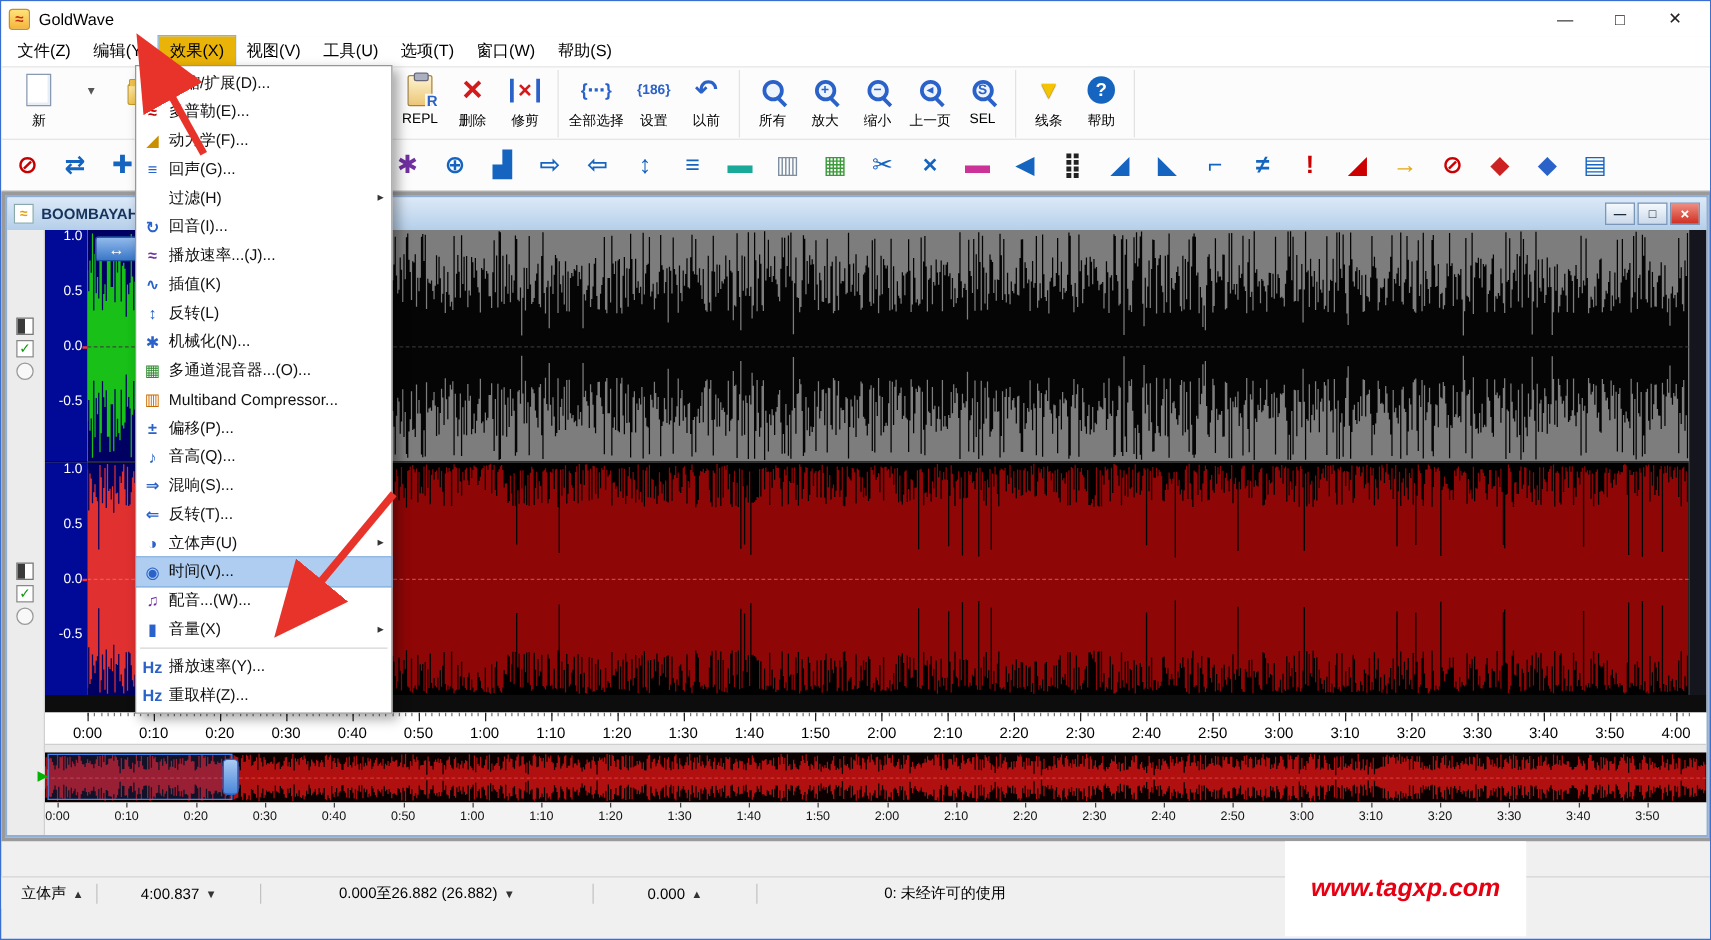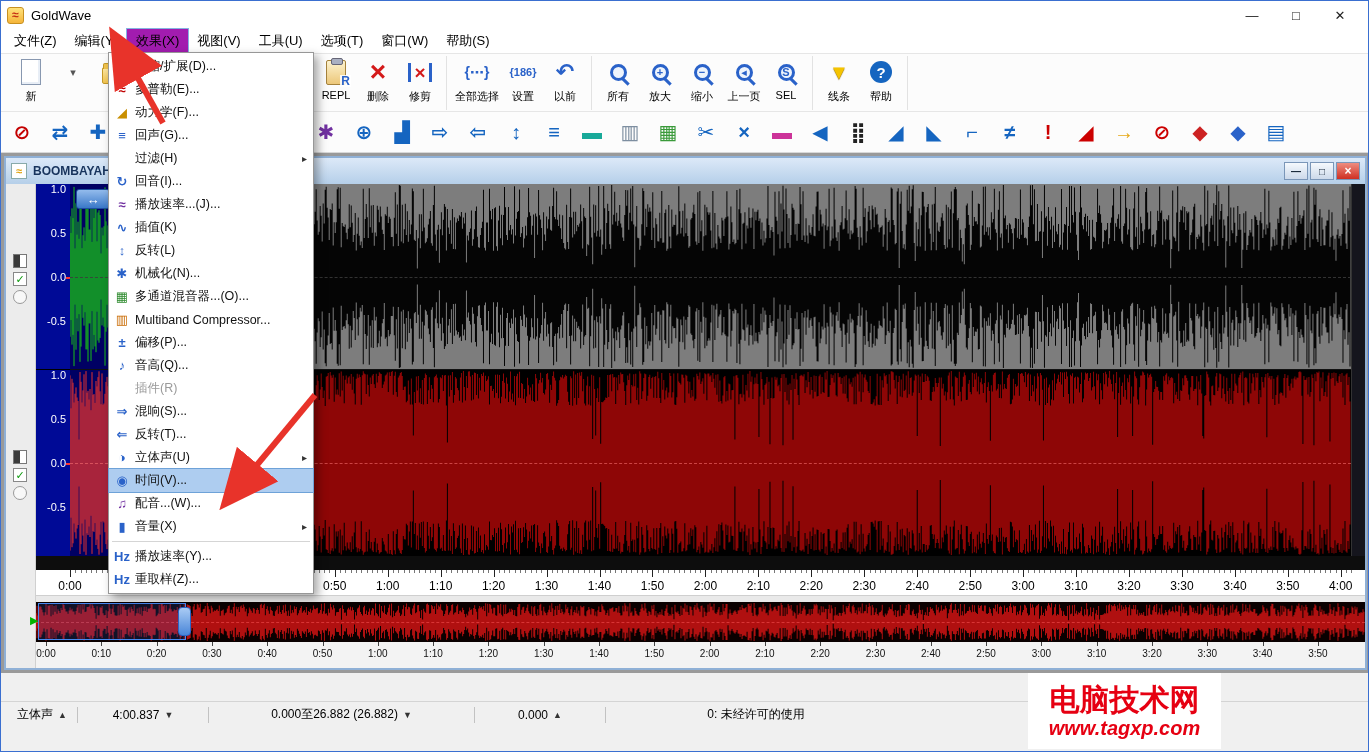--- a/index.html
+++ b/index.html
@@ -9,21 +9,21 @@
 
 .titlebar{height:28px;background:#fff;display:flex;align-items:center;padding:0 6px;gap:7px;}
 .appicon{width:17px;height:17px;background:linear-gradient(#ffe27a,#f5b53a);border:1px solid #c89020;border-radius:3px;color:#c42b12;font-weight:bold;font-size:12px;display:flex;align-items:center;justify-content:center;}
 .tb-title{font-size:13px;color:#000;}
 .win-controls{margin-left:auto;display:flex;}
 .win-btn{width:44px;height:28px;display:flex;align-items:center;justify-content:center;font-size:13px;color:#222;}
 
 
 .menubar{height:24px;background:#fff;display:flex;align-items:center;padding-left:4px;}
 .mb-item{padding:3px 9px;font-size:13px;color:#000;}
-.mb-item.active{background:#a21caf;outline:1px solid #84b3e2;}
+.mb-item.active{background:#eab308;outline:1px solid #84b3e2;}
 
 
 .toolbar1{height:58px;background:#fcfcfc;display:flex;align-items:flex-start;padding:2px 2px 0 4px;border-top:1px solid #e6e6e6;}
 .tb-group{display:flex;padding:0 5px;border-right:1px solid #e2e2e2;height:54px;}
 .tb1-item{min-width:42px;padding:0 3px;display:flex;flex-direction:column;align-items:center;}
 .icobox{height:32px;display:flex;align-items:center;justify-content:center;position:relative;}
 .tb1-label{font-size:11px;color:#000;margin-top:1px;white-space:nowrap;height:13px;}
 .ico{display:inline-flex;align-items:center;justify-content:center;position:relative;}
 .i-page{width:20px;height:26px;background:#fff;border:1px solid #8898b0;box-shadow:inset -2px -2px 0 #e8eef6;}
 .i-pages{width:19px;height:24px;background:#fff;border:1px solid #5577bb;box-shadow:3px 3px 0 #cfe0f2,3px 3px 0 1px #5577bb;}
@@ -848,25 +848,20 @@
       <div class="menu-item">
         <span class="mi-ico" style="color: rgb(42, 98, 201);">±</span>
         <span class="mi-label">偏移(P)...</span>
         <span class="mi-sub"></span>
       </div>
       <div class="menu-item">
         <span class="mi-ico" style="color: rgb(42, 98, 201);">♪</span>
         <span class="mi-label">音高(Q)...</span>
         <span class="mi-sub"></span>
       </div>
-      <div class="menu-item disabled">
-        <span class="mi-ico"></span>
-        <span class="mi-label">插件(R)</span>
-        <span class="mi-sub"></span>
-      </div>
       <div class="menu-item">
         <span class="mi-ico" style="color: rgb(42, 98, 201);">⇒</span>
         <span class="mi-label">混响(S)...</span>
         <span class="mi-sub"></span>
       </div>
       <div class="menu-item">
         <span class="mi-ico" style="color: rgb(42, 98, 201);">⇐</span>
         <span class="mi-label">反转(T)...</span>
         <span class="mi-sub"></span>
       </div>
@@ -908,18 +903,17 @@
       <marker id="ah" markerWidth="10" markerHeight="9" refX="8" refY="4.5" orient="auto">
         <path d="M0 0 L10 4.5 L0 9 z" fill="#e8332a"></path>
       </marker>
     </defs>
     <line x1="162" y1="122" x2="114" y2="36" stroke="#e8332a" stroke-width="6" marker-end="url(#ah)"></line>
     <line x1="314" y1="394" x2="226" y2="500" stroke="#e8332a" stroke-width="6" marker-end="url(#ah)"></line>
   </svg>
 
   <div class="watermark">
     <div class="wm-left">
-      <div class="wm-site">电脑技术网</div>
       <div class="wm-url">www.tagxp.com</div>
     </div>
   </div>
 
 </div>
 
 </body></html>

